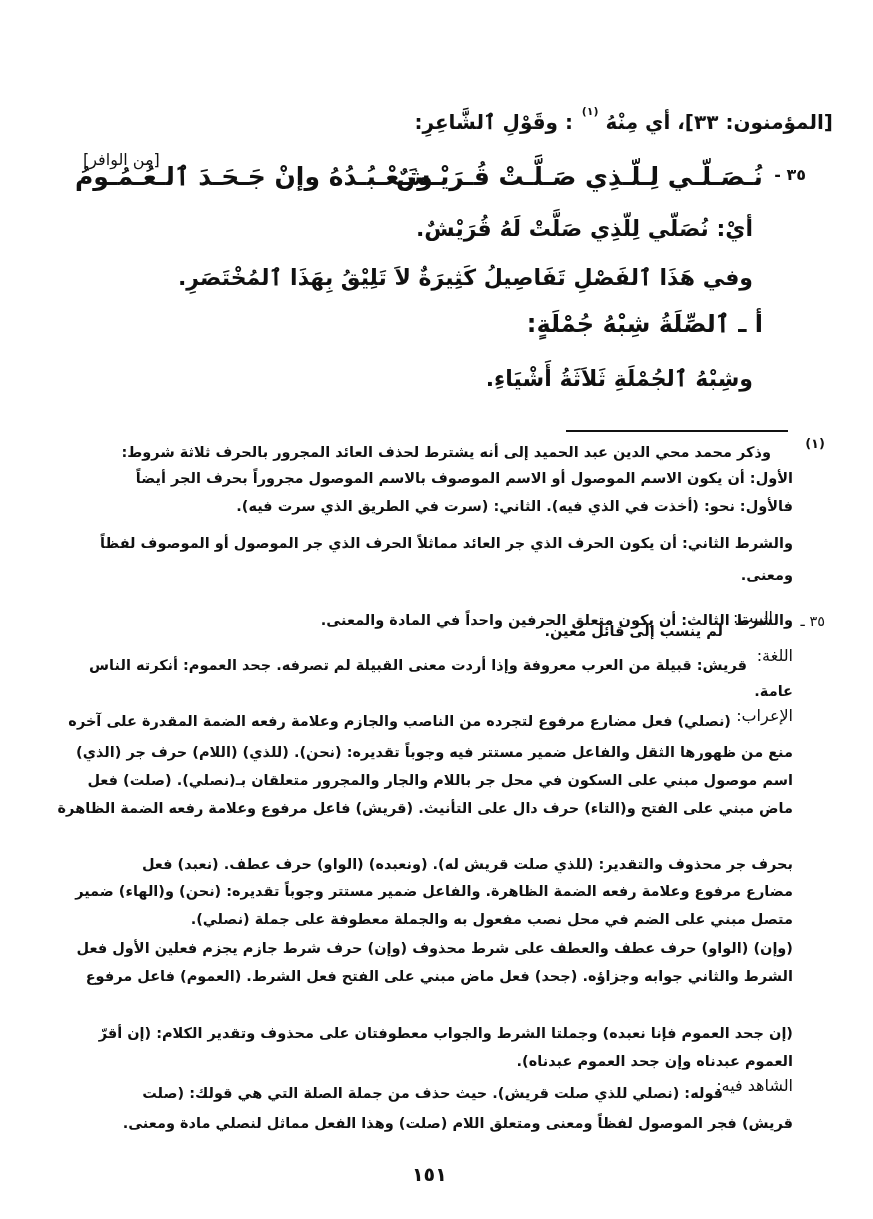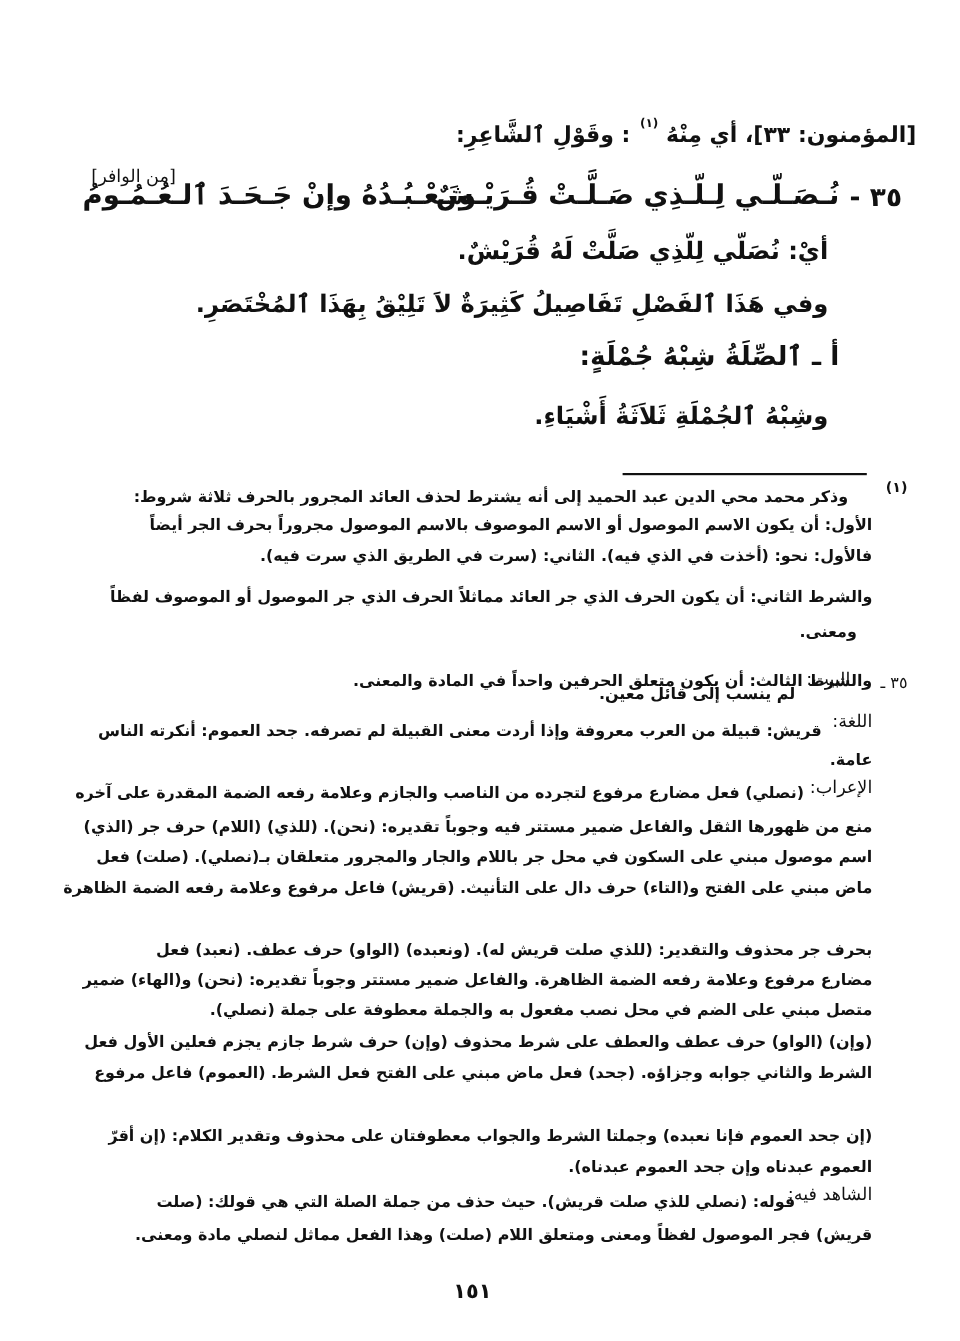--- a/index.html
+++ b/index.html
@@ -22,37 +22,37 @@
 <div class="page">
 
   <div class="abs main" style="right:40px; top:112px; font-size:20px;text-align:center;">
     <span>[المؤمنون: ٣٣]، أي مِنْهُ</span>
     <span class="sup" style="position:relative; top:-14px;">(١)</span>
   </div>
   <div class="abs main" style="right:300px; top:112px; font-size:20px;">: وقَوْلِ ٱلشَّاعِرِ:</div>
 
   <div class="abs lbl" style="left:83px; top:150px;">[من الوافر]</div>
 
-  <div class="abs verse" style="right:53px; top:165px; font-size:24px;">٣٥ -</div>
+  <div class="abs verse" style="right:67px; top:165px; font-size:16px;">٣٥ -</div>
   <div class="abs verse" style="right:110px; top:162px;">نُـصَـلّـي لِـلّـذِي صَـلَّـتْ قُـرَيْـشٌ</div>
   <div class="abs verse" style="left:75px; top:162px;">ونَـعْـبُـدُهُ وإنْ جَـحَـدَ ٱلـعُـمُـومُ</div>
 
   <div class="abs main" style="right:120px; top:218px;">أيْ: نُصَلّي لِلّذِي صَلَّتْ لَهُ قُرَيْشٌ.</div>
   <div class="abs main" style="right:110px; top:312px; font-size:24px;">أ ـ ٱلصِّلَةُ شِبْهُ جُمْلَةٍ:</div>
   <div class="abs main" style="right:120px; top:267px;">وفي هَذَا ٱلفَصْلِ تَفَاصِيلُ كَثِيرَةٌ لاَ تَلِيْقُ بِهَذَا ٱلمُخْتَصَرِ.</div>
   <div class="abs main" style="right:120px; top:368px;">وشِبْهُ ٱلجُمْلَةِ ثَلاَثَةُ أَشْيَاءِ.</div>
 
   <div class="rule" style="right:85px; top:430px; width:222px;"></div>
 
   <div class="abs sup" style="right:48px; top:436px; font-size:13px;">(١)</div>
   <div class="abs fn" style="right:102px; top:444px;">وذكر محمد محي الدين عبد الحميد إلى أنه يشترط لحذف العائد المجرور بالحرف ثلاثة شروط:</div>
   <div class="abs fn" style="right:80px; top:470px;text-align:right;">الأول: أن يكون الاسم الموصول أو الاسم الموصوف بالاسم الموصول مجروراً بحرف الجر أيضاً</div>
   <div class="abs fn" style="right:80px; top:498px;">فالأول: نحو: (أخذت في الذي فيه). الثاني: (سرت في الطريق الذي سرت فيه).</div>
   <div class="abs fn" style="right:80px; top:535px;">والشرط الثاني: أن يكون الحرف الذي جر العائد مماثلاً الحرف الذي جر الموصول أو الموصوف لفظاً</div>
-  <div class="abs fn" style="right:94px; top:567px;">ومعنى.</div>
+  <div class="abs fn" style="right:80px; top:567px;">ومعنى.</div>
   <div class="abs fn" style="right:80px; top:594px;margin-top:18px;">والشرط الثالث: أن يكون متعلق الحرفين واحداً في المادة والمعنى.</div>
 
   <div class="abs fn" style="right:48px; top:613px; font-weight:normal;">٣٥ ـ</div>
   <div class="abs lbl" style="right:100px; top:608px;">البيت:</div>
   <div class="abs fn" style="right:150px; top:623px;">لم ينسب إلى قائل معين.</div>
 
   <div class="abs lbl" style="right:80px; top:646px;">اللغة:</div>
   <div class="abs fn" style="right:126px; top:657px;">قريش: قبيلة من العرب معروفة وإذا أردت معنى القبيلة لم تصرفه. جحد العموم: أنكرته الناس</div>
   <div class="abs fn" style="right:80px; top:683px;">عامة.</div>
 

